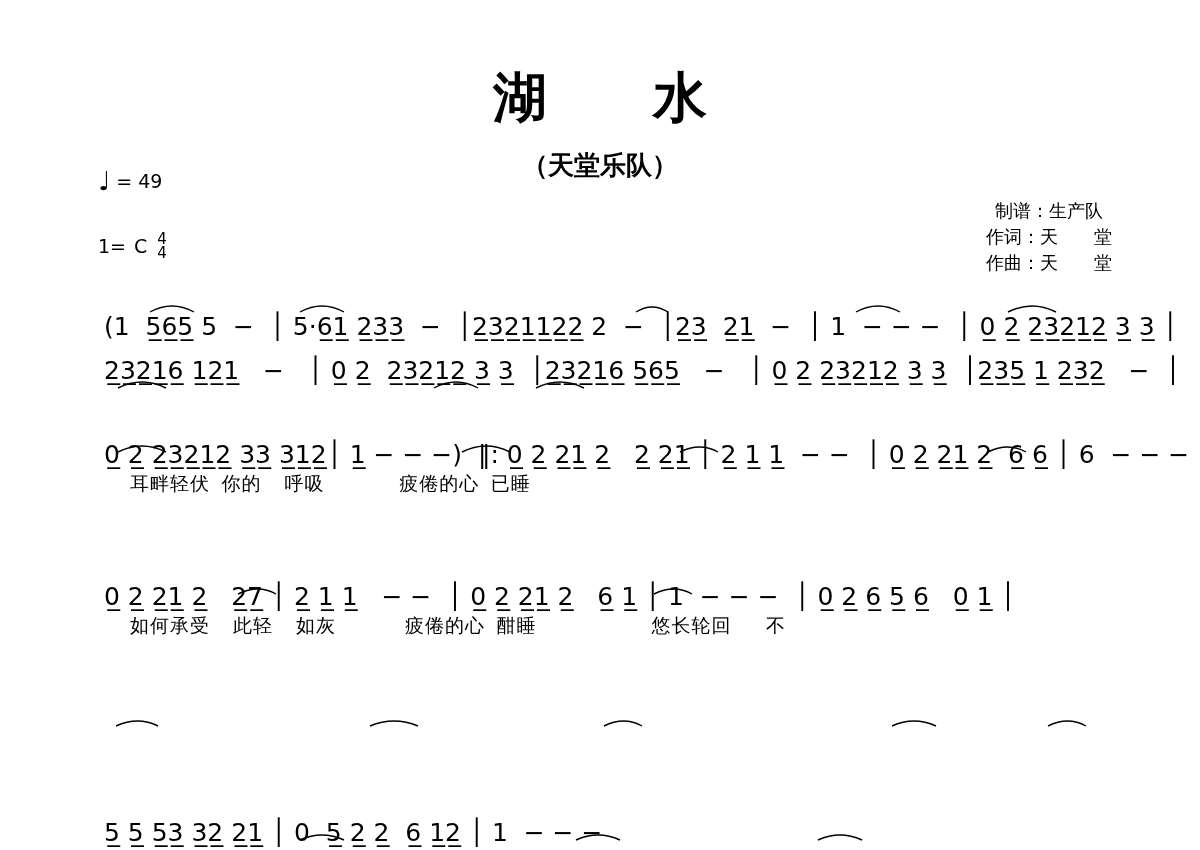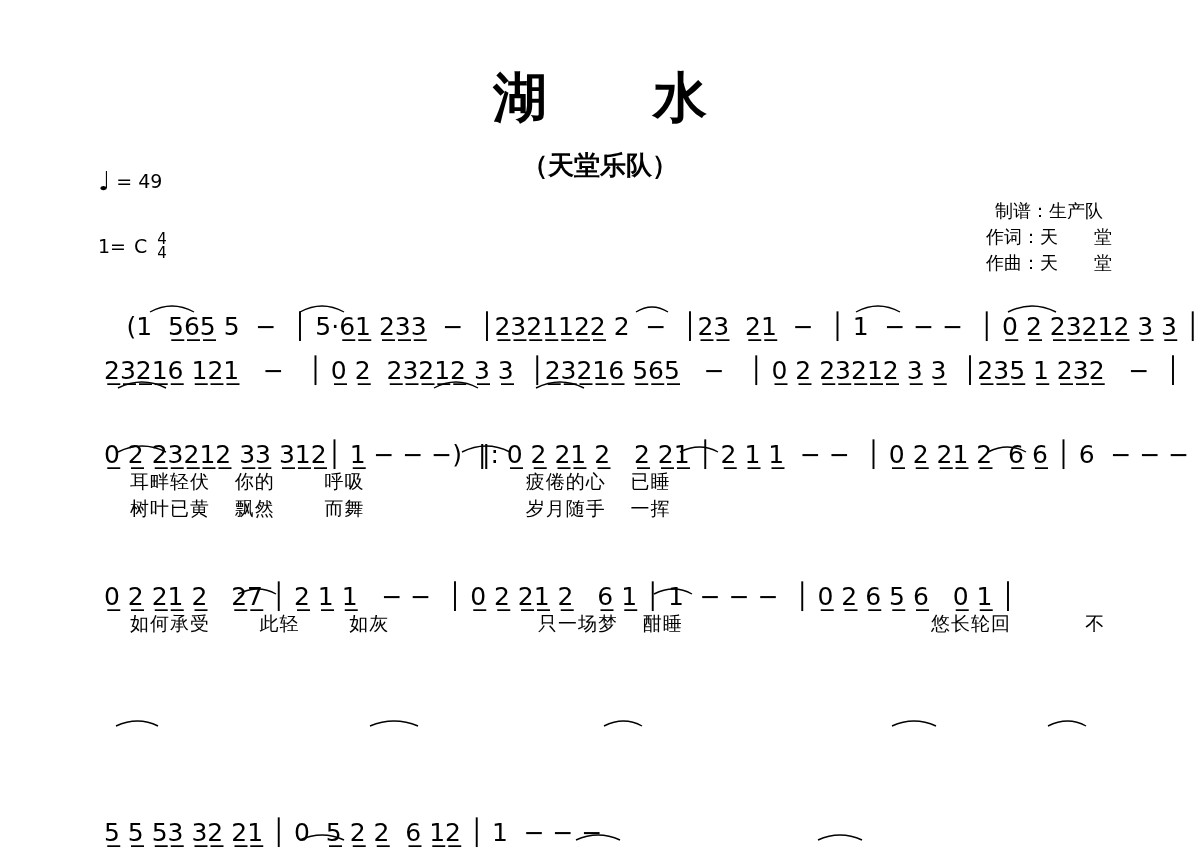--- a/index.html
+++ b/index.html
@@ -97,28 +97,28 @@
     position: relative;
     font-family: "DejaVu Sans", sans-serif;
     font-size: 25px;
     letter-spacing: 0px;
     white-space: pre;
     padding-left: 104px;
     line-height: 30px;
   }
   .lyric-line {
     position: relative;
-    font-family: Liberation Mono, monospace;
+    font-family: Liberation Serif, serif;
     font-size: 19px;
     white-space: pre;
     padding-left: 130px;
     line-height: 27px;
     letter-spacing: 1px;
   }
-  .sys1 { top: 312px; text-align: right; }
+  .sys1 { top: 312px; }
   .sys2 { top: 356px; }
   .sys3 { top: 440px; }
   .sys4 { top: 582px; }
   .sys5 { top: 716px; }
 
   .tail {
     position: absolute;
     top: 818px;
     left: 0;
     width: 1200px;
@@ -161,26 +161,25 @@
     <div class="notes-line">(1  5̲6̲5̲ 5  −  │ 5·6̲1̲ 2̲3̲3̲  −  │2̲3̲2̲1̲1̲2̲2̲ 2  −  │2̲3̲  2̲1̲  −  │ 1  − − −  │ 0̲ 2̲ 2̲3̲2̲1̲2̲ 3̲ 3̲ │</div>
   </div>
 
   <div class="system sys2">
     <div class="notes-line">2̲3̲2̲1̲6̲ 1̲2̲1̲   −   │ 0̲ 2̲  2̲3̲2̲1̲2̲ 3̲ 3̲  │2̲3̲2̲1̲6̲ 5̲6̲5̲   −   │ 0̲ 2̲ 2̲3̲2̲1̲2̲ 3̲ 3̲  │2̲3̲5̲ 1̲ 2̲3̲2̲   −  │</div>
   </div>
 
   <div class="system sys3">
     <div class="notes-line">0̲ 2̲ 2̲3̲2̲1̲2̲ 3̲3̲ 3̲1̲2̲│ 1̲ − − −)  ‖: 0̲ 2̲ 2̲1̲ 2̲   2̲ 2̲1̲ │ 2̲ 1̲ 1̲  − −  │ 0̲ 2̲ 2̲1̲ 2̲  6̲ 6̲ │ 6  − − −  │</div>
     <div class="lyric-line">耳畔轻伏  你的    呼吸             疲倦的心  已睡</div>
-    <div class="lyric-line">树叶已黄  飘然    而舞             岁月随手  一挥</div>
   </div>
 
   <div class="system sys4">
     <div class="notes-line">0̲ 2̲ 2̲1̲ 2̲   2̲7̲ │ 2̲ 1̲ 1̲   − −  │ 0̲ 2̲ 2̲1̲ 2̲   6̲ 1̲ │ 1  − − −  │ 0̲ 2̲ 6̲ 5̲ 6̲   0̲ 1̲ │</div>
-    <div class="lyric-line">如何承受    此轻    如灰            只一场梦  酣睡                    悠长轮回      不</div>
+    <div class="lyric-line">如何承受    此轻    如灰            疲倦的心  酣睡                    悠长轮回      不</div>
   </div>
 
 
   <div class="tail">5̲ 5̲ 5̲3̲ 3̲2̲ 2̲1̲ │ 0  5̲ 2̲ 2̲  6̲ 1̲2̲ │ 1  − − −</div>
 
   <svg style="position:absolute;top:0;left:0;width:1200px;height:850px;pointer-events:none;">
     <g fill="none" stroke="#000" stroke-width="1.4">
       <path d="M150 312 Q172 300 194 312"></path>
       <path d="M300 312 Q322 300 344 312"></path>
       <path d="M636 312 Q652 302 668 312"></path>

